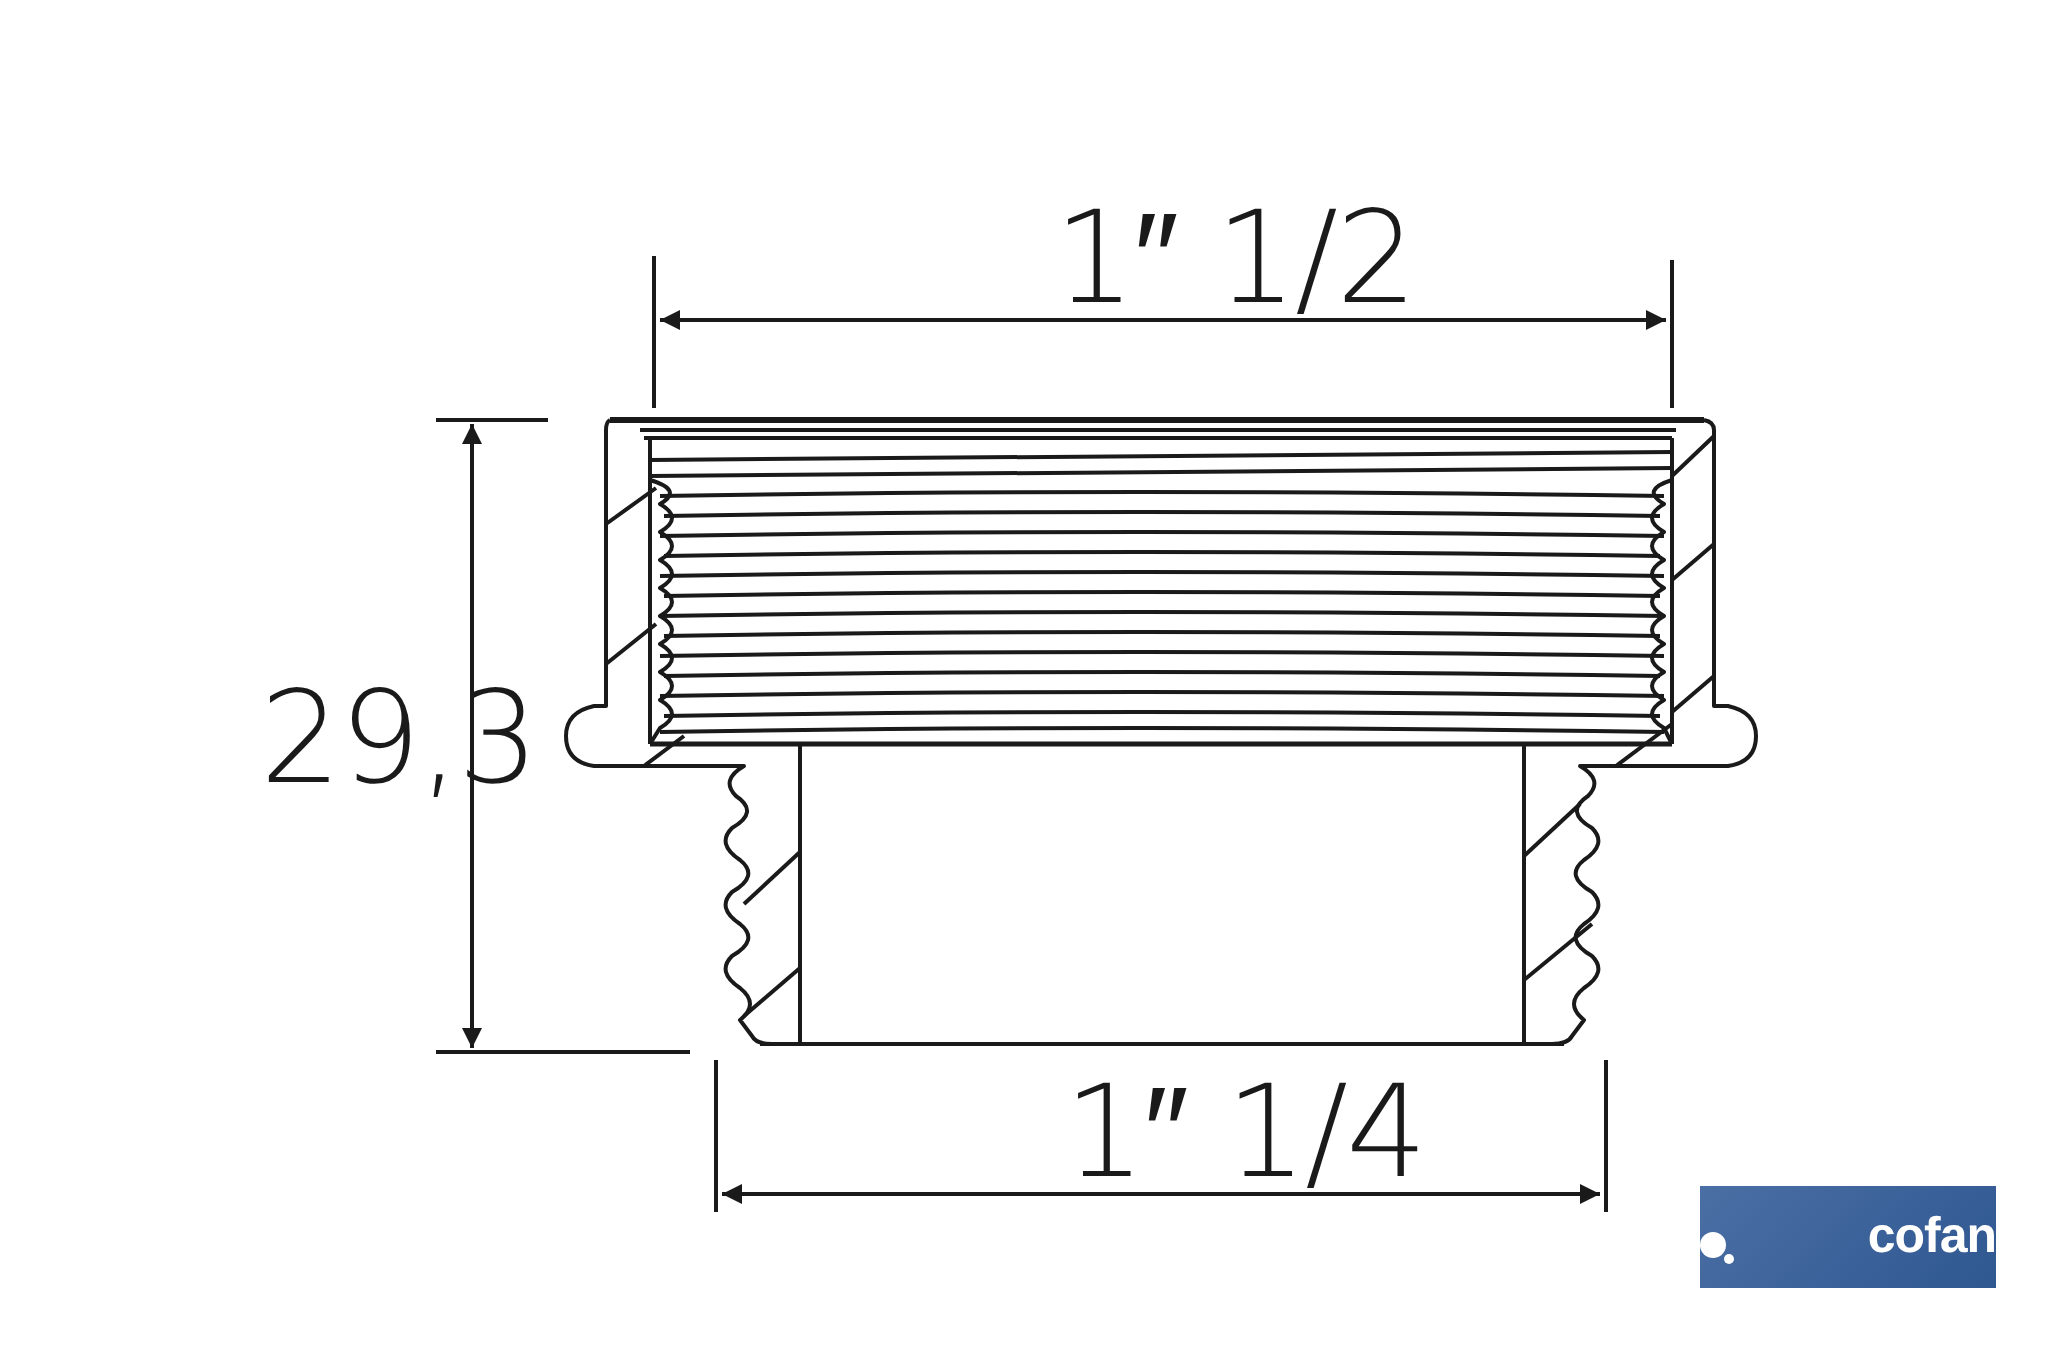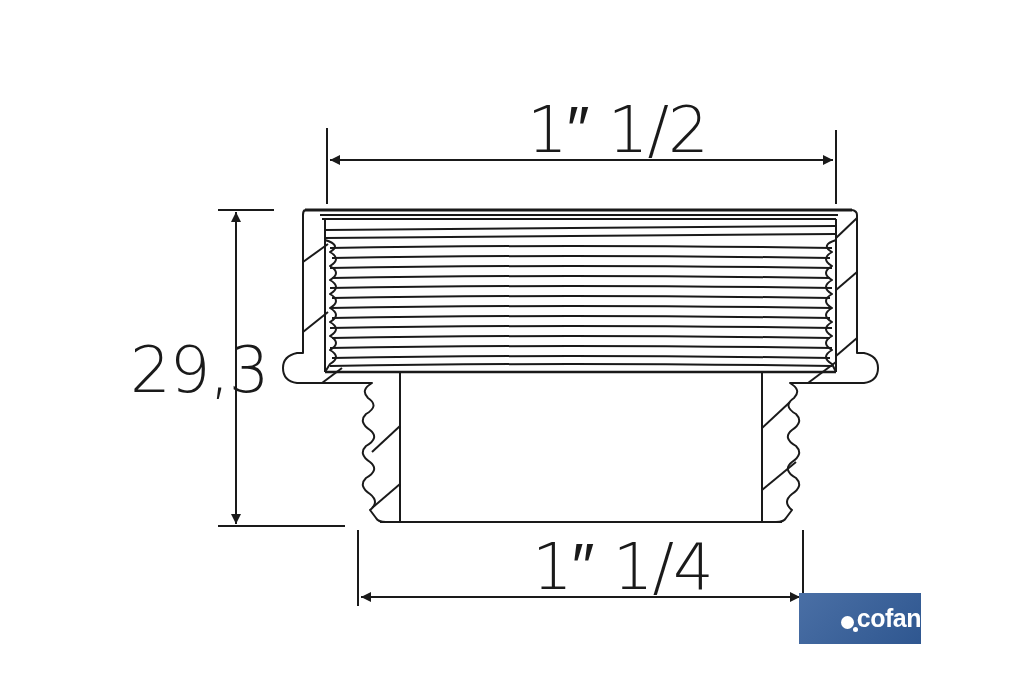--- a/index.html
+++ b/index.html
@@ -2,21 +2,21 @@
 <html><head>
 <meta charset="utf-8">
 <style>
   html, body { margin: 0; padding: 0; background: #ffffff; }
   body { width: 1024px; height: 682px; position: relative; overflow: hidden; font-family: "DejaVu Sans", sans-serif; }
   #drawing { position: absolute; left: 0; top: 0; width: 1024px; height: 682px; }
   .dim-label { position: absolute; color: #1a1a1a; font-family: "DejaVu Sans", sans-serif; font-weight: 300; font-size: 64px; line-height: 1; letter-spacing: -1px; }
   #dim-top { left: 527px; top: 98px; }
   #dim-bottom { left: 532px; top: 535px; }
   #dim-left { left: 90px; top: 338px; margin-left: 40px; }
-  #logo { position: absolute; left: 799px; top: 593px; width: 122px; height: 51px; background: linear-gradient(135deg, #4a6fa5 0%, #2f5790 100%); display: flex; align-items: center; justify-content: flex-end; }
+  #logo { position: absolute; left: 850px; top: 593px; width: 148px; height: 51px; background: linear-gradient(135deg, #4a6fa5 0%, #2f5790 100%); display: flex; align-items: center; justify-content: space-between; }
   #logo-dot { width: 13px; height: 13px; border-radius: 50%; background: #fff; margin-right: 3px; margin-top: 8px; position: relative; }
   #logo-dot::after { content: ""; position: absolute; right: -4px; bottom: -3px; width: 5px; height: 5px; border-radius: 50%; background: #fff; }
   #logo-text { color: #ffffff; font-family: "Liberation Sans", sans-serif; font-weight: bold; font-size: 25px; letter-spacing: -0.5px; }
 </style>
 </head>
 <body>
 
 <svg id="drawing" viewBox="0 0 1024 682" xmlns="http://www.w3.org/2000/svg">
   <defs>
     <marker id="arr" viewBox="0 0 10 10" refX="10" refY="5" markerWidth="10" markerHeight="10" orient="auto-start-reverse" markerUnits="userSpaceOnUse">

